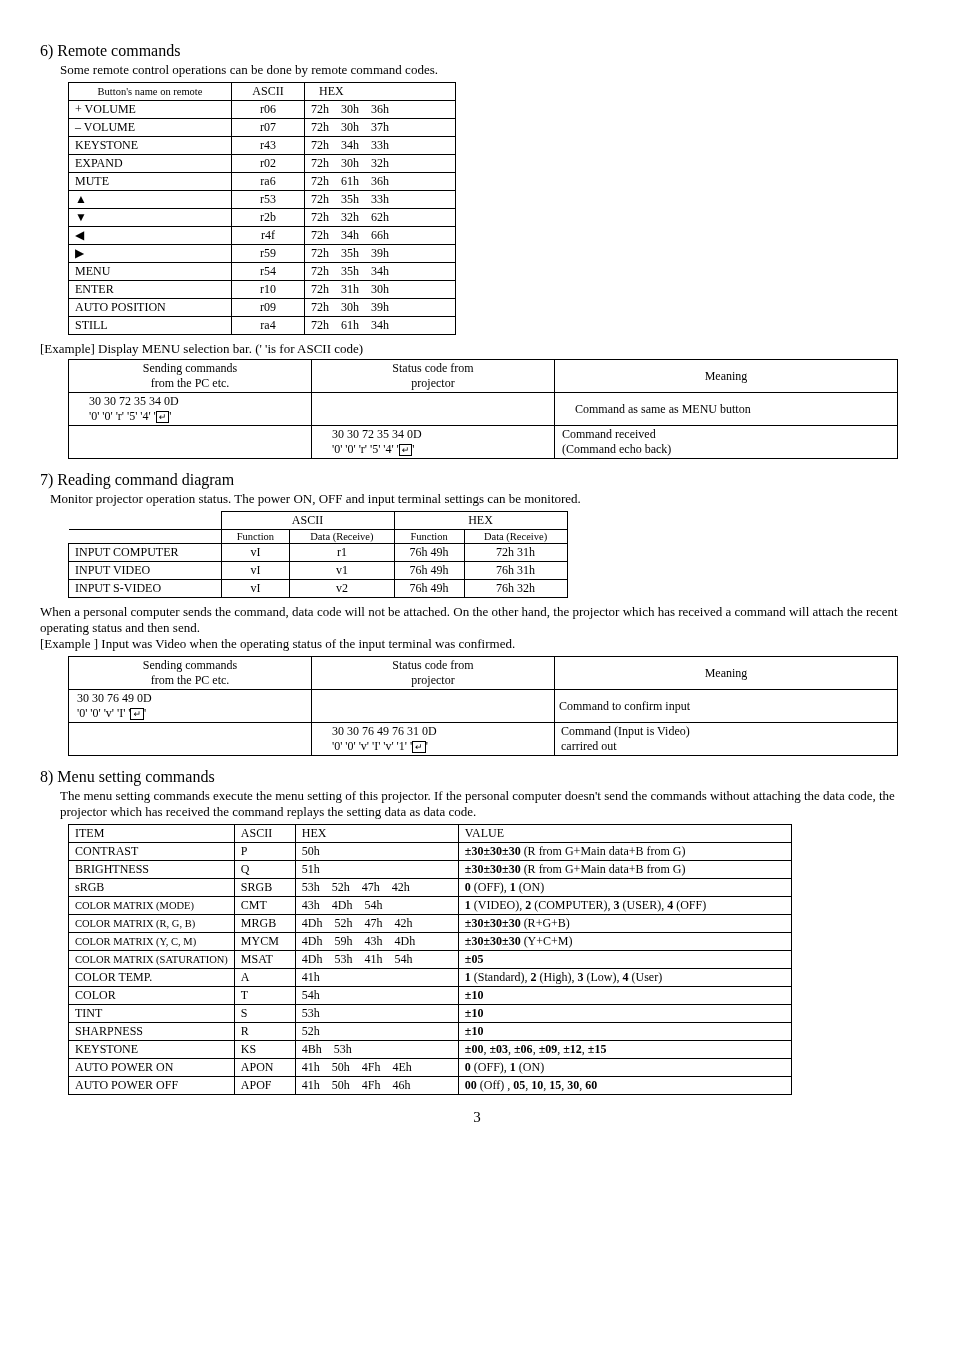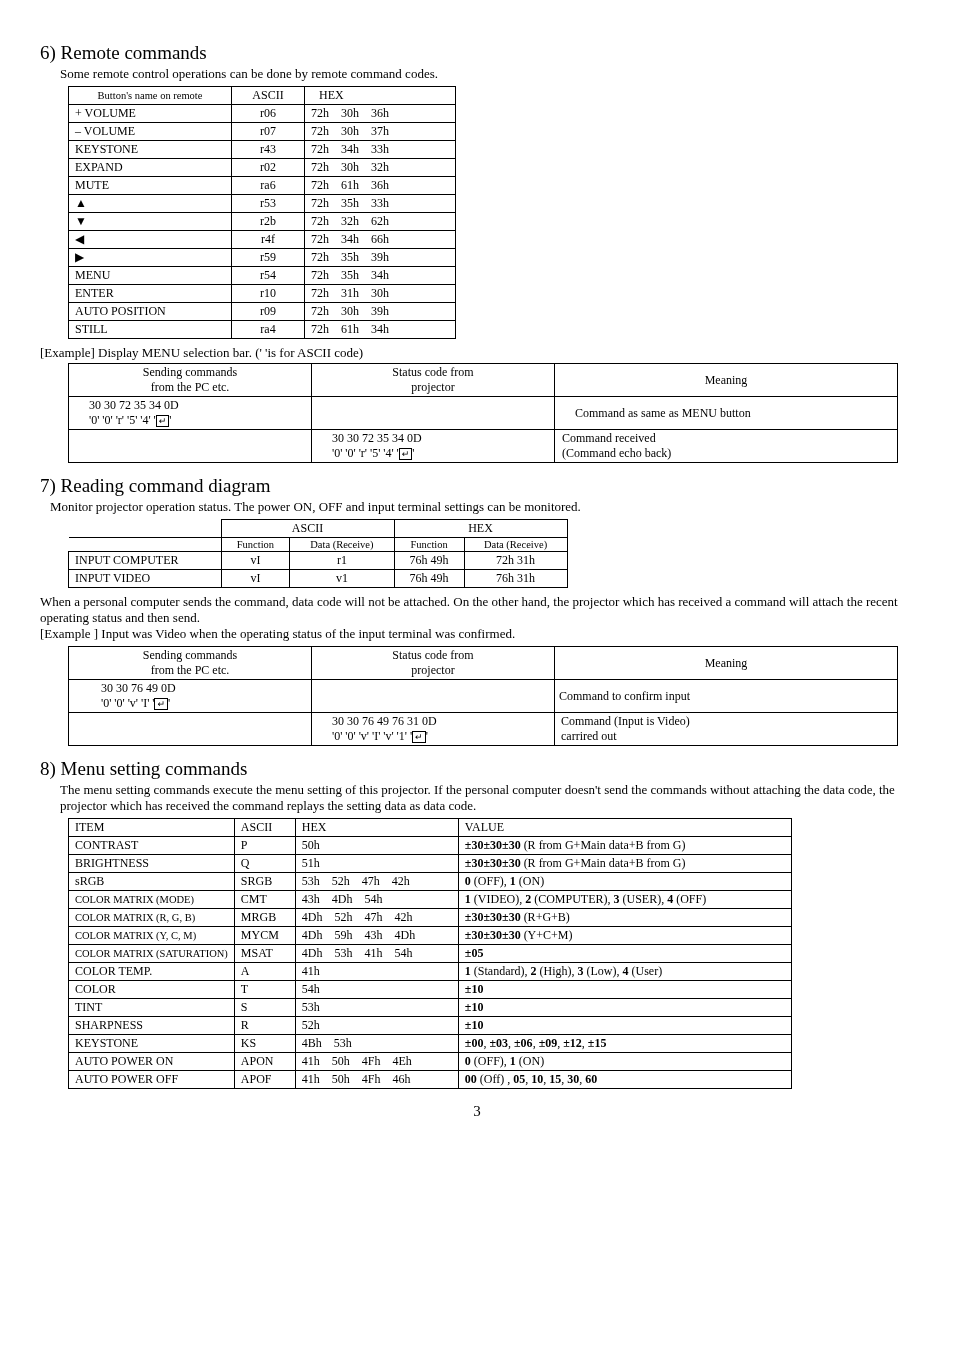--- a/index.html
+++ b/index.html
@@ -2,21 +2,21 @@
 <html><head>
 <meta charset="utf-8">
 <style>
 body {
   font-family: 'Times New Roman', serif;
   font-size: 13px;
   margin: 30px 40px;
   color: #000;
 }
 h3 {
-  font-size: 19px;
+  font-size: 16px;
   font-weight: normal;
   margin: 12px 0 2px 0;
 }
 .intro {
   margin: 2px 0 4px 20px;
   font-size: 13px;
 }
 table {
   border-collapse: collapse;
   margin-left: 28px;
@@ -185,37 +185,44 @@
     <td class="center">76h 49h</td>
     <td class="center">72h 31h</td>
       </tr>
       <tr>
         <td>INPUT VIDEO</td>
     <td class="center">vI</td>
     <td class="center">v1</td>
     <td class="center">76h 49h</td>
     <td class="center">76h 31h</td>
       </tr>
+      <tr>
+        <td>INPUT S-VIDEO</td>
+    <td class="center">vI</td>
+    <td class="center">v2</td>
+    <td class="center">76h 49h</td>
+    <td class="center">76h 32h</td>
+      </tr>
     </tbody>
 </table>
 
 <div style="margin:6px 0 0 0">When a personal computer sends the command, data code will not be attached. On the other hand, the projector which has received a command will attach the recent operating status and then send.</div>
 <div style="margin:0 0 4px 0">[Example ]  Input was Video when the operating status of the input terminal was confirmed.</div>
 
 <table style="margin-left:28px;width:830px">
   <thead>
     <tr>
       <th style="width:230px">Sending commands<br>from the PC etc.</th>
       <th style="width:230px">Status code from<br>projector</th>
       <th>Meaning</th>
     </tr>
   </thead>
   <tbody id="ex7-body">
       <tr>
-        <td style="padding-left:32px">30 30 76 49 0D<br>'0' '0' 'v' 'I' '<span class="enter-sym"></span>'</td>
+        <td style="padding-left:8px">30 30 76 49 0D<br>'0' '0' 'v' 'I' '<span class="enter-sym"></span>'</td>
     <td style="padding-left:20px"></td>
     <td style="padding-left:4px">Command to confirm input</td>
       </tr>
       <tr>
         <td style="padding-left:20px"></td>
     <td style="padding-left:20px">30 30 76 49 76 31 0D<br>'0' '0' 'v' 'I' 'v' '1' '<span class="enter-sym"></span>'</td>
     <td style="">Command (Input is Video)<br>carrired out</td>
       </tr>
     </tbody>
 </table>

